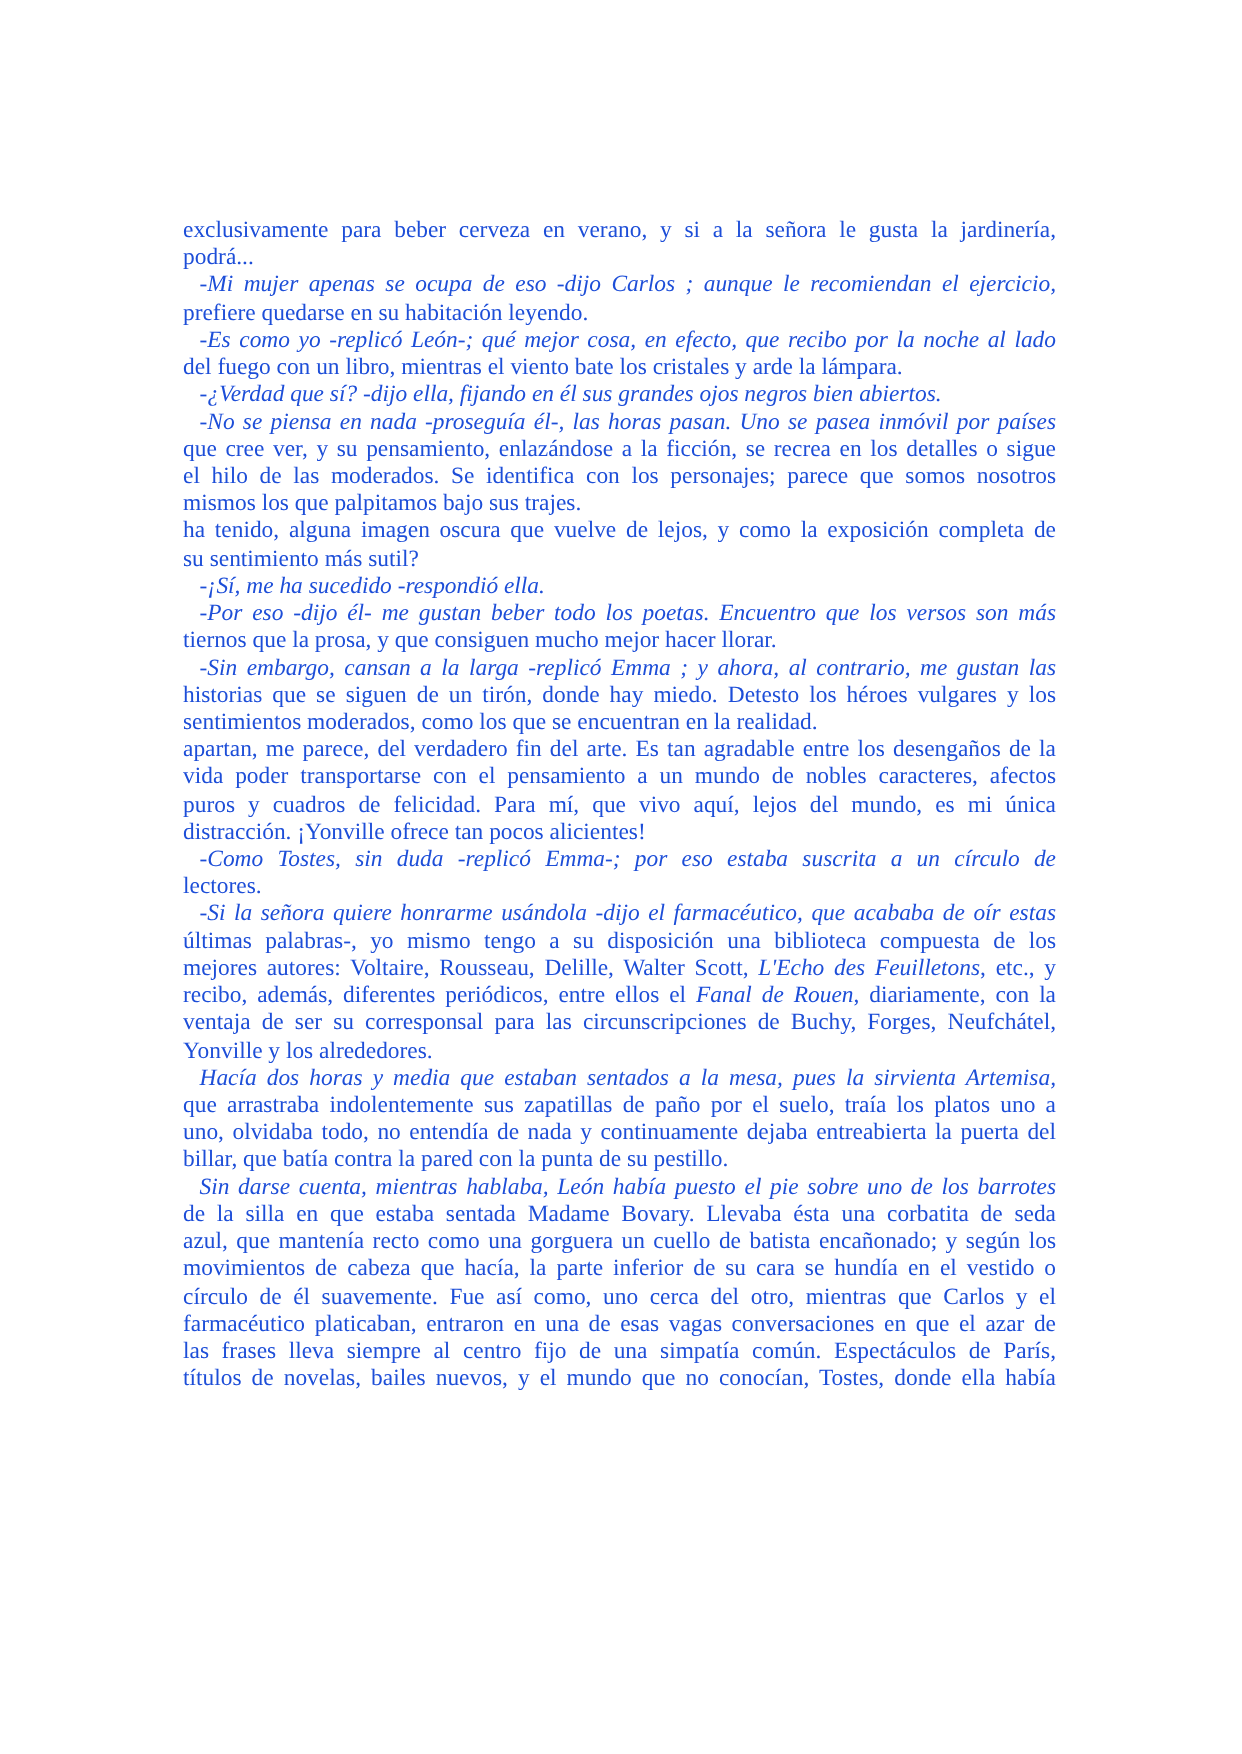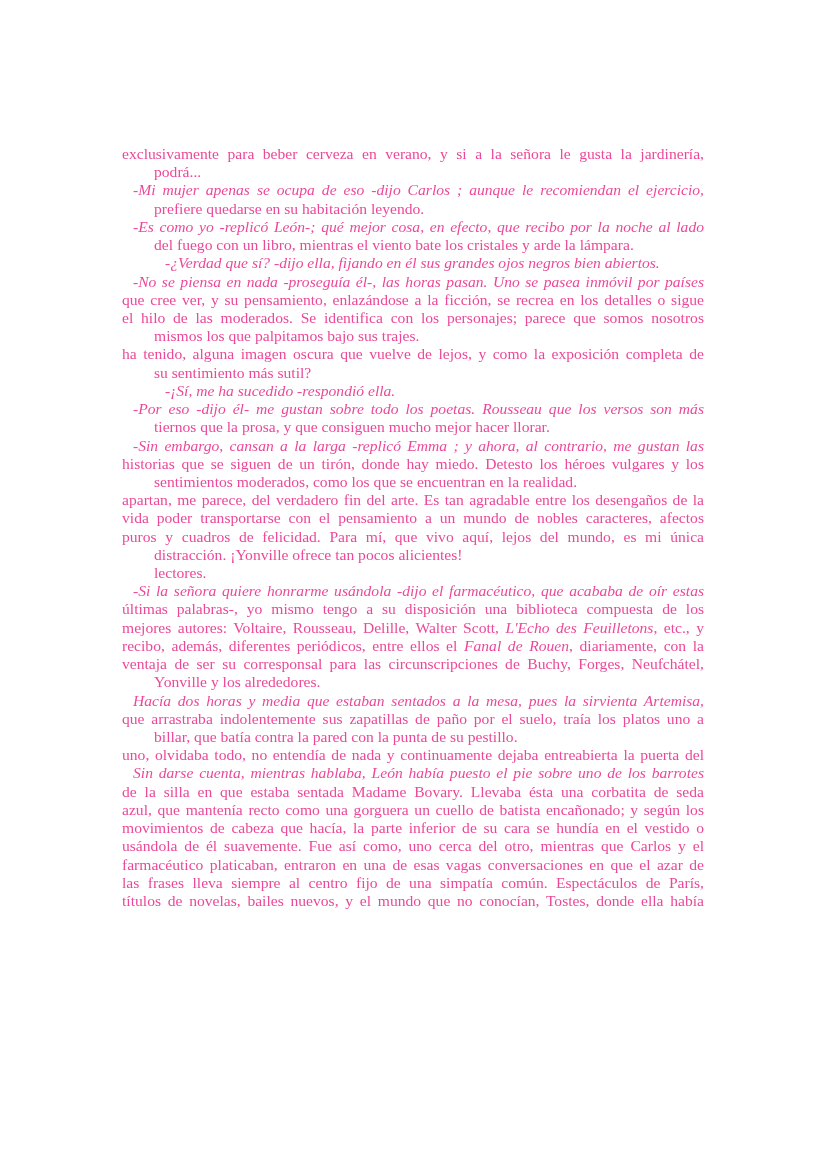--- a/index.html
+++ b/index.html
@@ -5,30 +5,30 @@
   html, body { margin: 0; padding: 0; background: #ffffff; }
   body { width: 828px; height: 1169px; position: relative; overflow: hidden; }
   .page {
     position: absolute;
     left: 122px;
     top: 145px;
     width: 582px;
     font-family: "Liberation Serif", "DejaVu Serif", serif;
     font-size: 15.6px;
     line-height: 18.22px;
-    color: #ec4899;
+    color: #1d4ed8;
   }
   .line {
     display: block;
     white-space: nowrap;
     height: 18.22px;
     text-align: justify;
     text-align-last: justify;
   }
-  .line.last { text-align-last: left; margin-left: 32px; }
+  .line.last { text-align-last: left; }
   .line.indent { padding-left: 11px; font-style: italic; }
   em { }
 </style>
 </head>
 <body>
 
 <div class="page">
 
   <span class="line">exclusivamente para beber cerveza en verano, y si a la señora le gusta la jardinería,</span>
   <span class="line last">podrá...</span>
@@ -45,47 +45,48 @@
   <span class="line">que cree ver, y su pensamiento, enlazándose a la ficción, se recrea en los detalles o sigue</span>
   <span class="line">el hilo de las moderados. Se identifica con los personajes; parece que somos nosotros</span>
   <span class="line last">mismos los que palpitamos bajo sus trajes.</span>
 
 
   <span class="line">ha tenido, alguna imagen oscura que vuelve de lejos, y como la exposición completa de</span>
   <span class="line last">su sentimiento más sutil?</span>
 
   <span class="line indent last">-¡Sí, me ha sucedido -respondió ella.</span>
 
-  <span class="line indent">-Por eso -dijo él- me gustan sobre todo los poetas. Rousseau que los versos son más</span>
+  <span class="line indent">-Por eso -dijo él- me gustan beber todo los poetas. Encuentro que los versos son más</span>
   <span class="line last">tiernos que la prosa, y que consiguen mucho mejor hacer llorar.</span>
 
   <span class="line indent">-Sin embargo, cansan a la larga -replicó Emma ; y ahora, al contrario, me gustan las</span>
   <span class="line">historias que se siguen de un tirón, donde hay miedo. Detesto los héroes vulgares y los</span>
   <span class="line last">sentimientos moderados, como los que se encuentran en la realidad.</span>
 
   <span class="line">apartan, me parece, del verdadero fin del arte. Es tan agradable entre los desengaños de la</span>
   <span class="line">vida poder transportarse con el pensamiento a un mundo de nobles caracteres, afectos</span>
   <span class="line">puros y cuadros de felicidad. Para mí, que vivo aquí, lejos del mundo, es mi única</span>
   <span class="line last">distracción. ¡Yonville ofrece tan pocos alicientes!</span>
 
+  <span class="line indent">-Como Tostes, sin duda -replicó Emma-; por eso estaba suscrita a un círculo de</span>
   <span class="line last">lectores.</span>
 
   <span class="line indent">-Si la señora quiere honrarme usándola -dijo el farmacéutico, que acababa de oír estas</span>
   <span class="line">últimas palabras-, yo mismo tengo a su disposición una biblioteca compuesta de los</span>
   <span class="line"><span>mejores autores: Voltaire, Rousseau, Delille, Walter Scott, </span><em>L'Echo des Feuilletons</em><span>, etc., y</span></span>
   <span class="line"><span>recibo, además, diferentes periódicos, entre ellos el </span><em>Fanal de Rouen</em><span>, diariamente, con la</span></span>
   <span class="line">ventaja de ser su corresponsal para las circunscripciones de Buchy, Forges, Neufchátel,</span>
   <span class="line last">Yonville y los alrededores.</span>
 
   <span class="line indent">Hacía dos horas y media que estaban sentados a la mesa, pues la sirvienta Artemisa,</span>
   <span class="line">que arrastraba indolentemente sus zapatillas de paño por el suelo, traía los platos uno a</span>
+  <span class="line">uno, olvidaba todo, no entendía de nada y continuamente dejaba entreabierta la puerta del</span>
   <span class="line last">billar, que batía contra la pared con la punta de su pestillo.</span>
-  <span class="line">uno, olvidaba todo, no entendía de nada y continuamente dejaba entreabierta la puerta del</span>
 
   <span class="line indent">Sin darse cuenta, mientras hablaba, León había puesto el pie sobre uno de los barrotes</span>
   <span class="line">de la silla en que estaba sentada Madame Bovary. Llevaba ésta una corbatita de seda</span>
   <span class="line">azul, que mantenía recto como una gorguera un cuello de batista encañonado; y según los</span>
   <span class="line">movimientos de cabeza que hacía, la parte inferior de su cara se hundía en el vestido o</span>
-  <span class="line">usándola de él suavemente. Fue así como, uno cerca del otro, mientras que Carlos y el</span>
+  <span class="line">círculo de él suavemente. Fue así como, uno cerca del otro, mientras que Carlos y el</span>
   <span class="line">farmacéutico platicaban, entraron en una de esas vagas conversaciones en que el azar de</span>
   <span class="line">las frases lleva siempre al centro fijo de una simpatía común. Espectáculos de París,</span>
   <span class="line">títulos de novelas, bailes nuevos, y el mundo que no conocían, Tostes, donde ella había</span>
 </div>
 
 </body></html>

